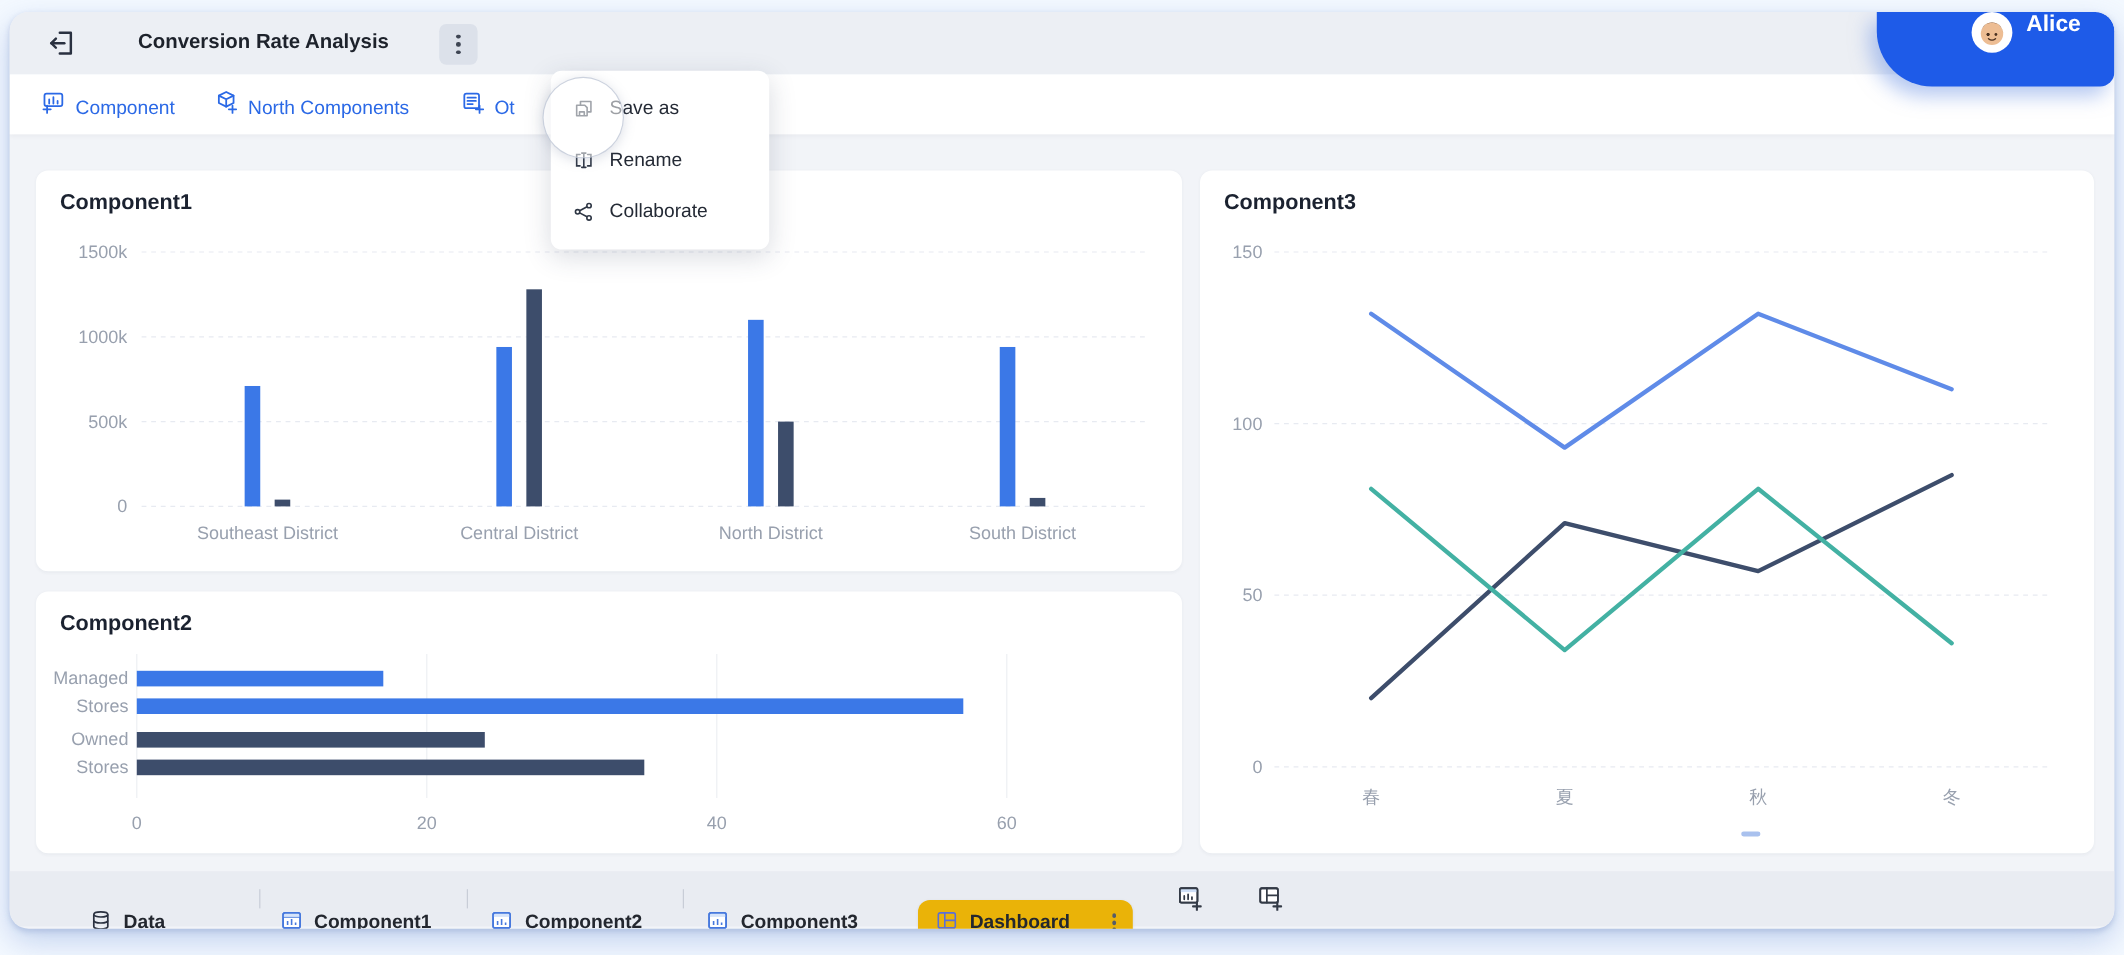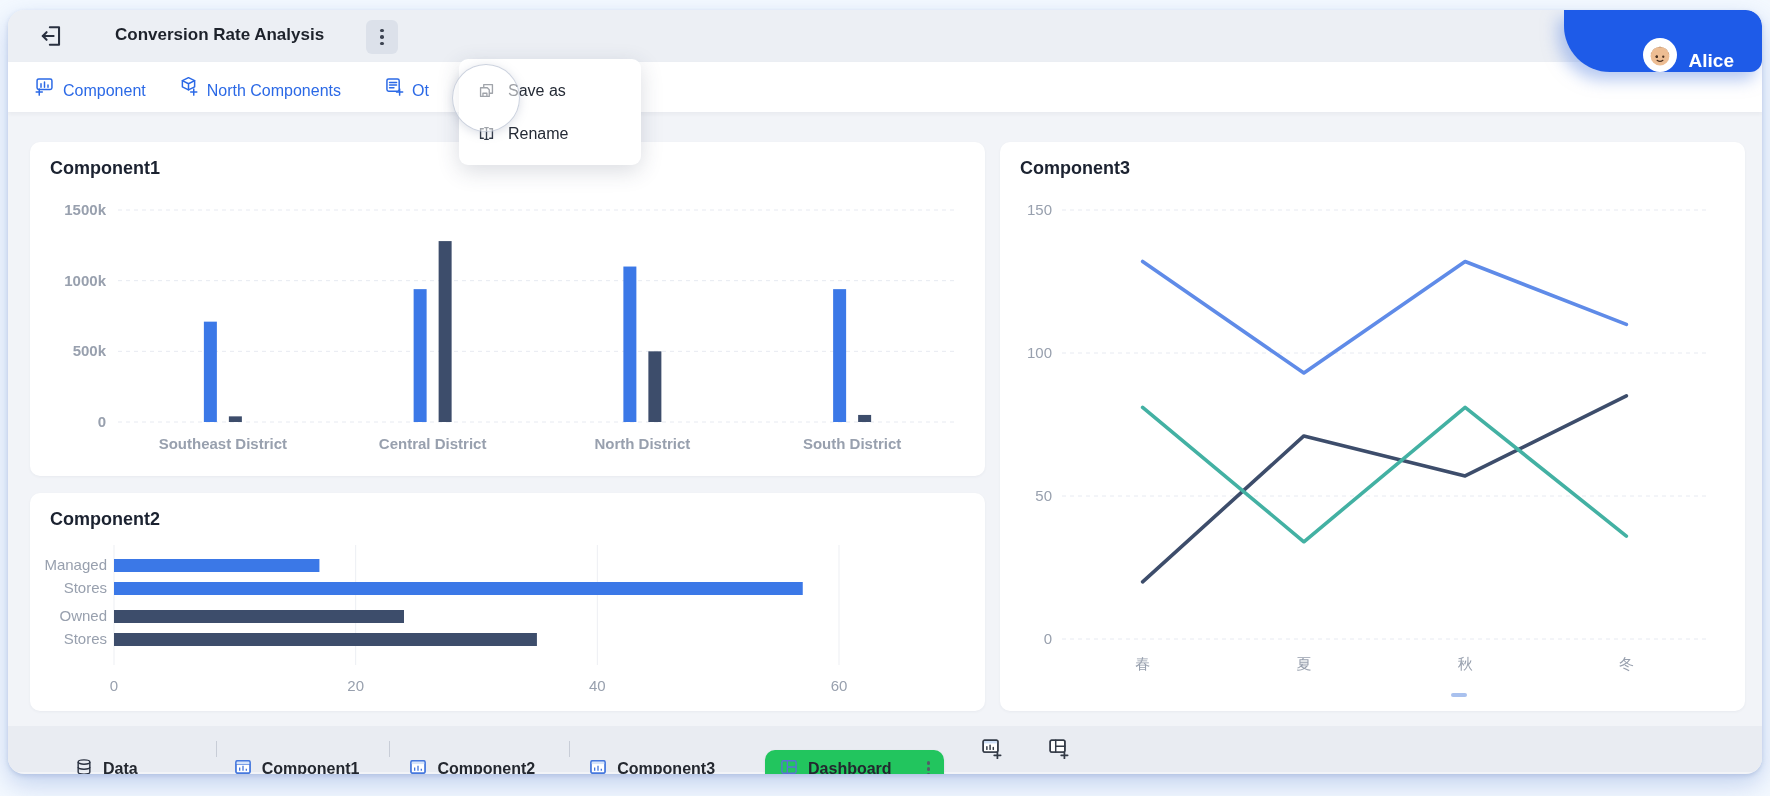--- a/index.html
+++ b/index.html
@@ -11,39 +11,39 @@
   .header{position:absolute;left:0;top:0;width:100%;height:52px;background:#ECEFF4;}
   .back-btn{position:absolute;left:30px;top:13px;width:28px;height:28px;border:none;background:none;
     color:#2A3140;cursor:pointer;padding:0;}
   .h-title{position:absolute;left:107px;top:15px;font-size:17px;font-weight:700;color:#1D222B;}
   .kebab-btn{position:absolute;left:358px;top:10px;width:32px;height:34px;border:none;border-radius:6px;
     background:#DCE1EA;display:flex;align-items:center;justify-content:center;cursor:pointer;}
   .dots{display:inline-flex;flex-direction:column;gap:3px;}
   .dots i{width:3.5px;height:3.5px;border-radius:50%;background:#3E4553;}
   
   .ribbon{position:absolute;right:0;top:0;width:198px;height:62px;background:#1E5BE8;z-index:20;
-    border-radius:0 16px 12px 46px;display:flex;align-items:flex-end;justify-content:flex-end;
+    border-radius:0 16px 12px 46px;display:flex;align-items:flex-start;justify-content:flex-end;
     gap:12px;padding-right:28px;box-sizing:border-box;
     box-shadow:-6px 8px 16px rgba(120,155,230,.55);}
   .ribbon .uname{color:#fff;font-size:19px;font-weight:700;}
   .avatar{width:34px;height:34px;border-radius:50%;background:#fff;display:flex;align-items:center;justify-content:center;}
   
   .toolbar{position:absolute;left:0;top:52px;width:100%;height:50px;background:#FFF;
     display:flex;align-items:center;box-shadow:0 2px 4px rgba(30,40,60,.05);}
   .tool-item{display:flex;align-items:flex-end;gap:8px;color:#2B69E6;font-size:16px;font-weight:500;
     background:none;border:none;cursor:pointer;padding:0;font-family:inherit;}
   .ti-1{margin-left:26px;} .ti-2{margin-left:32px;} .ti-3{margin-left:42px;}
   
   .panel{position:absolute;background:#fff;border-radius:10px;box-shadow:0 1px 3px rgba(40,50,80,.05);}
   .p1{left:22px;top:132px;width:955px;height:334px;}
   .p2{left:22px;top:483px;width:955px;height:218px;}
   .p3{left:992px;top:132px;width:745px;height:569px;}
   .panel-title{position:absolute;left:20px;top:16px;font-size:18px;font-weight:700;color:#1B2230;}
   .chart{position:absolute;}
-  .c1{left:20px;right:20px;top:52px;bottom:6px;font-weight:bold;}
+  .c1{left:20px;right:20px;top:52px;bottom:6px;}
   .c2{left:10px;right:14px;top:46px;bottom:6px;}
   .c3{left:20px;right:20px;top:50px;bottom:12px;}
   .ax{fill:#98A0AE;font-size:15px;font-family:"Liberation Sans",sans-serif;}
   .scroll-dash{position:absolute;left:451px;top:551px;width:16px;height:4px;background:#A9C1EE;border-radius:2px;}
   
   .menu{position:absolute;left:451px;top:49px;width:182px;background:#fff;border-radius:9px;z-index:30;
     box-shadow:0 6px 22px rgba(50,60,90,.18);padding:10px 0;}
   .menu-item{display:flex;align-items:center;gap:12px;height:43px;padding:0 18px;cursor:pointer;
     color:#242A35;font-size:16px;}
   .menu-item .mi{color:#2E3644;display:flex;}
@@ -53,21 +53,21 @@
   
   .tabbar{position:absolute;left:0;bottom:2px;width:100%;height:46px;background:#E9ECF2;
     display:flex;align-items:center;}
   .tab{display:flex;align-items:center;gap:9px;font-size:16px;font-weight:600;color:#23272F;
     background:none;border:none;cursor:pointer;font-family:inherit;padding:0;margin-top:40px;}
   .vsep{width:1px;height:16px;background:#C8CDD7;}
   .tab-data{margin-left:66px;}
   .sep1{margin-left:78px;} .tab-c1{margin-left:16px;}
   .sep2{margin-left:30px;} .tab-c2{margin-left:18px;}
   .sep3{margin-left:34px;} .tab-c3{margin-left:18px;}
-  .tab-dash{margin-left:50px;height:38px;background:#22c55e;border-radius:10px 10px 8px 8px;
+  .tab-dash{margin-left:50px;height:38px;background:#eab308;border-radius:10px 10px 8px 8px;
     padding:0 14px;box-shadow:0 1px 3px rgba(0,0,0,.08);}
   .tab-dash .dots{gap:2.5px;margin-left:26px;}
   .tab-dash .dots i{background:#555C68;}
   .add-btn{margin-left:36px;background:none;border:none;cursor:pointer;color:#333A46;padding:0;display:flex;}
   .add-btn.second{margin-left:45px;}
 </style>
 </head>
 <body>
 
 <div class="window">
@@ -222,20 +222,31 @@
     </div>
     <div class="menu-item">
       <span class="mi">
         <svg width="19" height="19" viewBox="0 0 24 24" fill="none" stroke="currentColor" stroke-width="1.7" stroke-linecap="round">
           <path d="M8 6H4.5v12H8M16 6h3.5v12H16"></path>
             <path d="M12 4.5v15M9.8 4.5h4.4M9.8 19.5h4.4"></path>
         </svg>
       </span>
       <span>Rename</span>
     </div>
+    <div class="menu-item">
+      <span class="mi">
+        <svg width="19" height="19" viewBox="0 0 24 24" fill="none" stroke="currentColor" stroke-width="1.7">
+          <circle cx="5.5" cy="12" r="2.3"></circle>
+            <circle cx="17.5" cy="5.5" r="2.3"></circle>
+            <circle cx="17.5" cy="18.5" r="2.3"></circle>
+          <path d="m7.6 10.9 7.8-4.2M7.6 13.1l7.8 4.2"></path>
+        </svg>
+      </span>
+      <span>Collaborate</span>
+    </div>
   </div>
   <div class="click-circle"></div>
 
   <div class="tabbar">
     <button class="tab tab-data">
       <span>
         <svg width="20" height="20" viewBox="0 0 24 24" fill="none" stroke="#2A3140" stroke-width="1.7">
           <ellipse cx="12" cy="6" rx="7" ry="2.6"></ellipse>
           <path d="M5 6v6c0 1.4 3.1 2.6 7 2.6s7-1.2 7-2.6V6"></path>
           <path d="M5 12v6c0 1.4 3.1 2.6 7 2.6s7-1.2 7-2.6v-6"></path>

